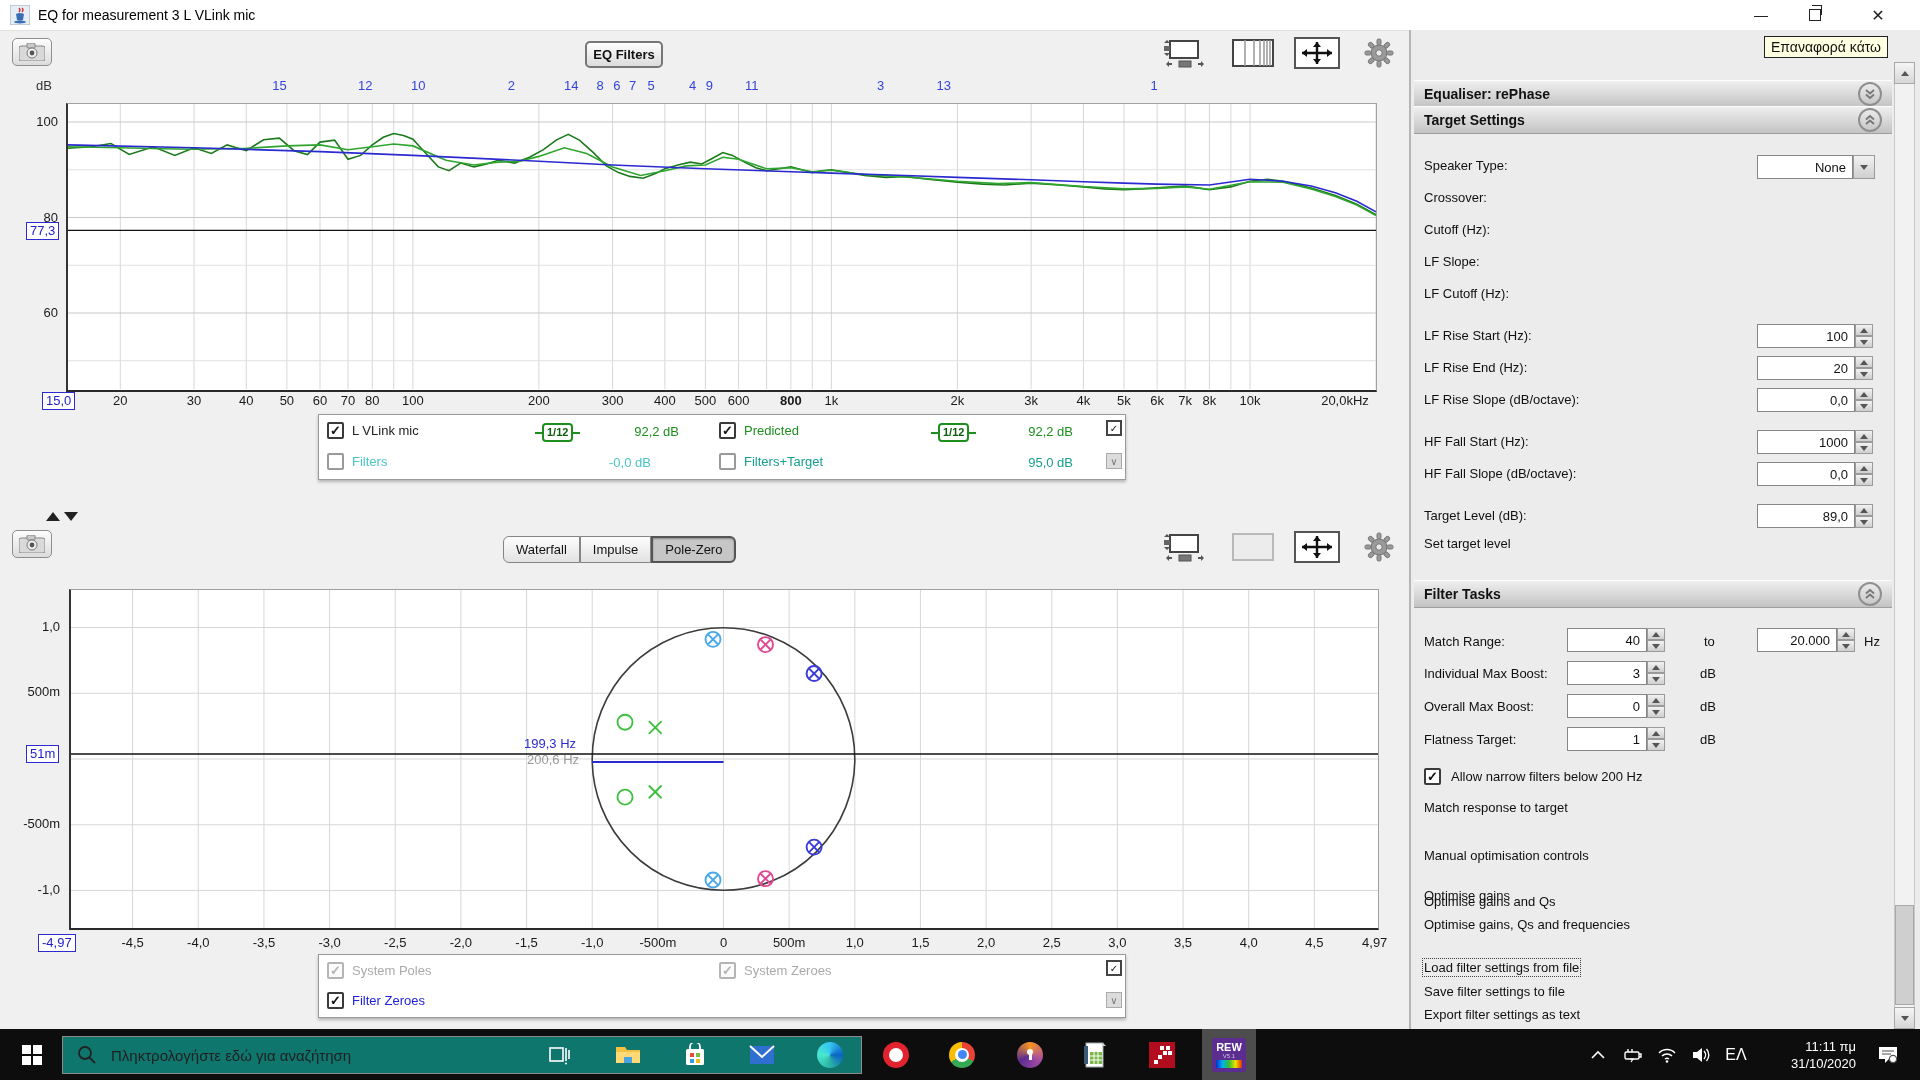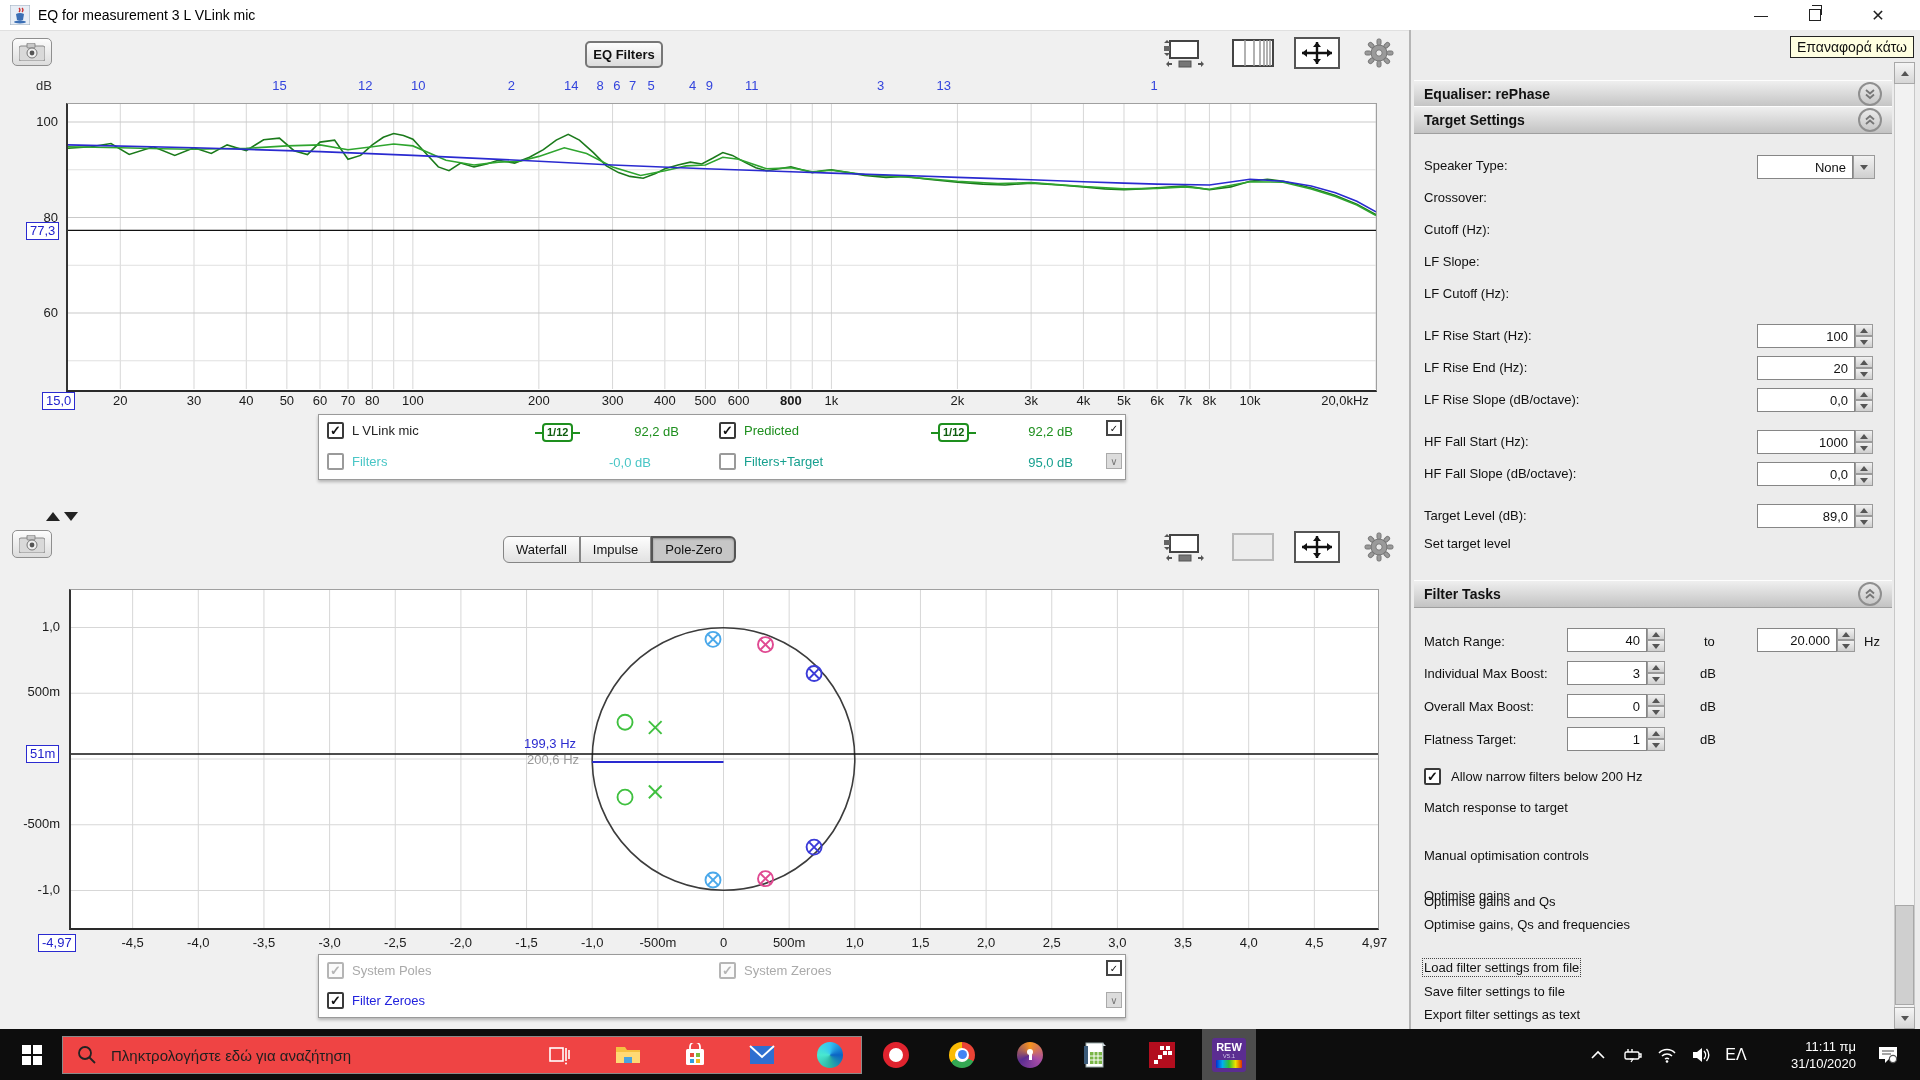--- a/index.html
+++ b/index.html
@@ -6,21 +6,21 @@
   body{width:1920px;height:1080px;position:relative;overflow:hidden;background:#f0f0f0;
        font-family:"Liberation Sans",sans-serif;color:#111;}
   .abs{position:absolute;}
   
   .titlebar{left:0;top:0;width:1920px;height:30px;background:#fff;border-bottom:1px solid #e0e0e0;}
   .title-text{left:38px;top:7px;font-size:14px;color:#000;}
   .win-btn{top:0;width:50px;height:30px;display:flex;align-items:center;justify-content:center;color:#222;font-size:14px;cursor:pointer;}
   .restore-glyph{width:10px;height:10px;border:1.5px solid #222;position:relative;background:#fff;}
   .restore-glyph:before{content:"";position:absolute;left:2px;top:-5px;width:9px;height:9px;border:1.5px solid #222;border-left:none;border-bottom:none;}
   
-  .tooltip{left:1764px;top:36px;background:#ffffe1;border:1px solid #222;font-size:14px;padding:2px 6px;z-index:60;margin-left:26px;}
+  .tooltip{left:1764px;top:36px;background:#ffffe1;border:1px solid #222;font-size:14px;padding:2px 6px;z-index:60;}
   
   .chk{width:17px;height:17px;background:#fff;border:2px solid #3a3a3a;border-radius:2px;font-size:13px;font-weight:bold;
        display:flex;align-items:center;justify-content:center;color:#111;box-sizing:border-box;}
   .chk.un{border-color:#9a9a9a;}
   .chk.dis{border-color:#b5b5b5;color:#b5b5b5;background:#fbfbfb;}
   .btn3d{background:linear-gradient(#fdfdfd,#dcdcdc);border:1px solid #8f8f8f;border-radius:5px;box-sizing:border-box;}
   .blue-box{background:#fff;border:1px solid #2b2bd0;color:#2222cc;font-size:13px;padding:0 3px;line-height:16px;}
   .tick{font-size:13px;color:#1a1a1a;white-space:nowrap;}
   .filter-num{font-size:13px;color:#3344dd;}
   .numfield{background:#fff;border:1px solid #868686;height:24px;line-height:24px;text-align:right;
@@ -57,21 +57,21 @@
   .toolbtn{width:52px;height:34px;display:flex;align-items:center;justify-content:center;cursor:pointer;}
   
   .sb{background:#f2f2f2;border:1px solid #c8c8c8;box-sizing:border-box;}
   .sb-btn{background:linear-gradient(#f5f5f5,#d6d6d6);border:1px solid #a8a8a8;display:flex;align-items:center;justify-content:center;box-sizing:border-box;}
   .sb-thumb{background:#cfcfcf;border:1px solid #a8a8a8;box-sizing:border-box;}
   
   .taskbar{left:0;top:1029px;width:1920px;height:51px;background:#0d0d0d;z-index:50;}
   .tb-cell{top:1029px;height:51px;display:flex;align-items:center;justify-content:center;cursor:pointer;}
   .tb-underline{top:1077px;height:3px;background:#5aa8e0;}
   .tray-ico{color:#fff;display:flex;align-items:center;justify-content:center;cursor:pointer;}
-  .search-box{left:62px;top:1036px;width:800px;height:38px;background:#ef4444;border:1px solid #8a8a8a;display:flex;align-items:center;box-sizing:border-box;}
+  .search-box{left:62px;top:1036px;width:800px;height:38px;background:#0f766e;border:1px solid #8a8a8a;display:flex;align-items:center;box-sizing:border-box;}
   .search-box input{border:none;outline:none;background:transparent;font-size:15px;width:640px;
       font-family:"Liberation Sans",sans-serif;color:#111;}
   .search-box input::placeholder{color:#1f1f1f;opacity:1;}
 </style>
 </head>
 <body>
 
 <div class="abs titlebar"></div>
 <div class="abs" style="left:10px;top:5px;width:20px;height:20px;">
   <svg width="20" height="20" viewBox="0 0 20 20">

